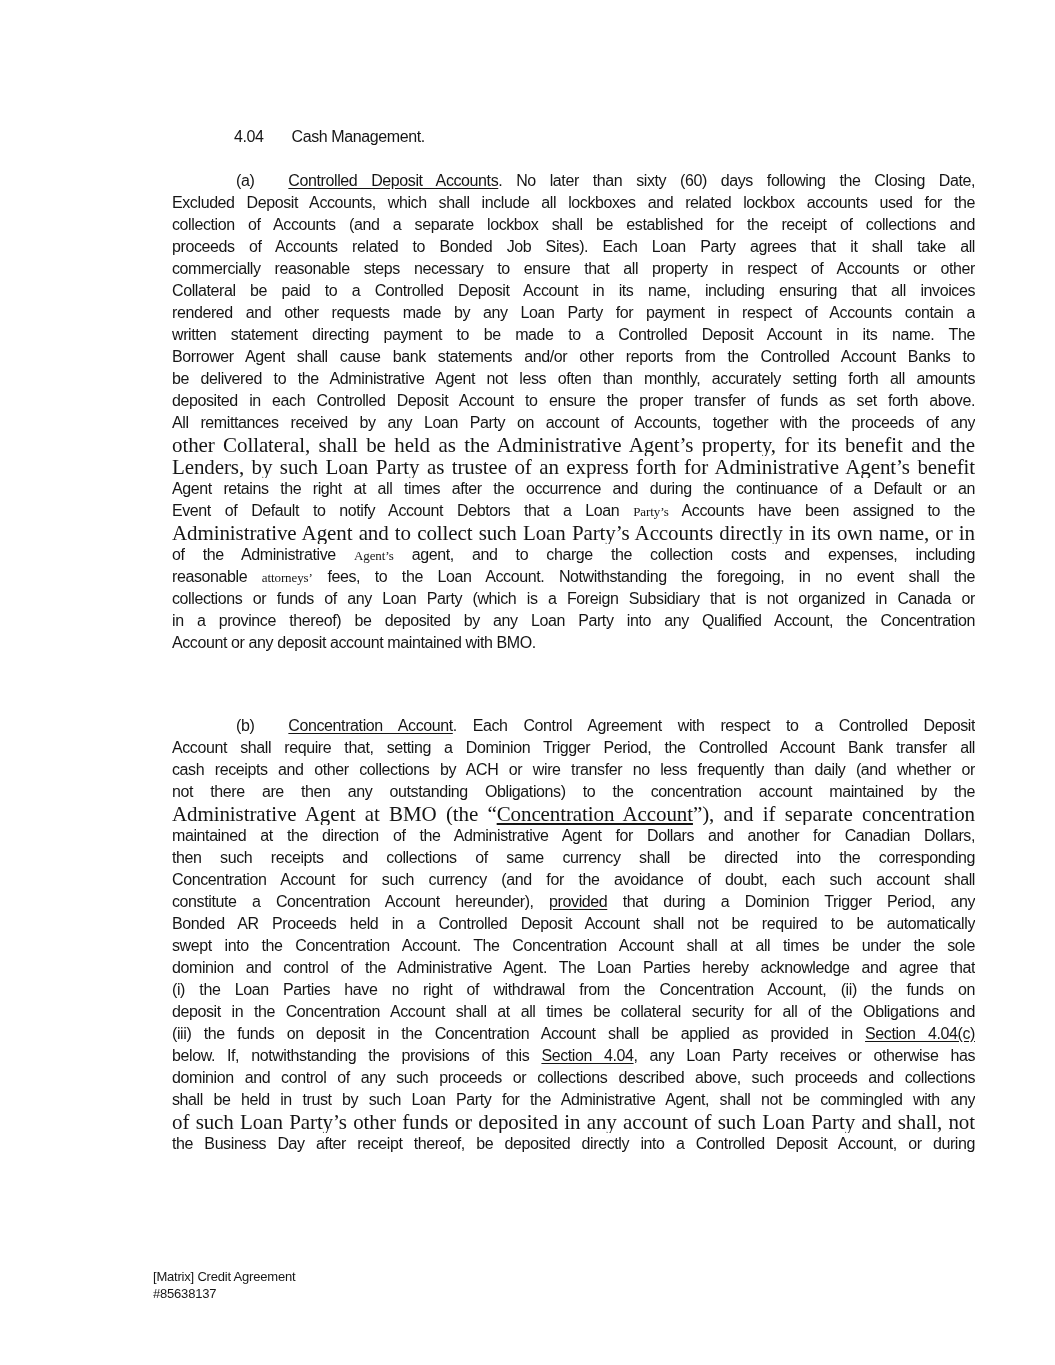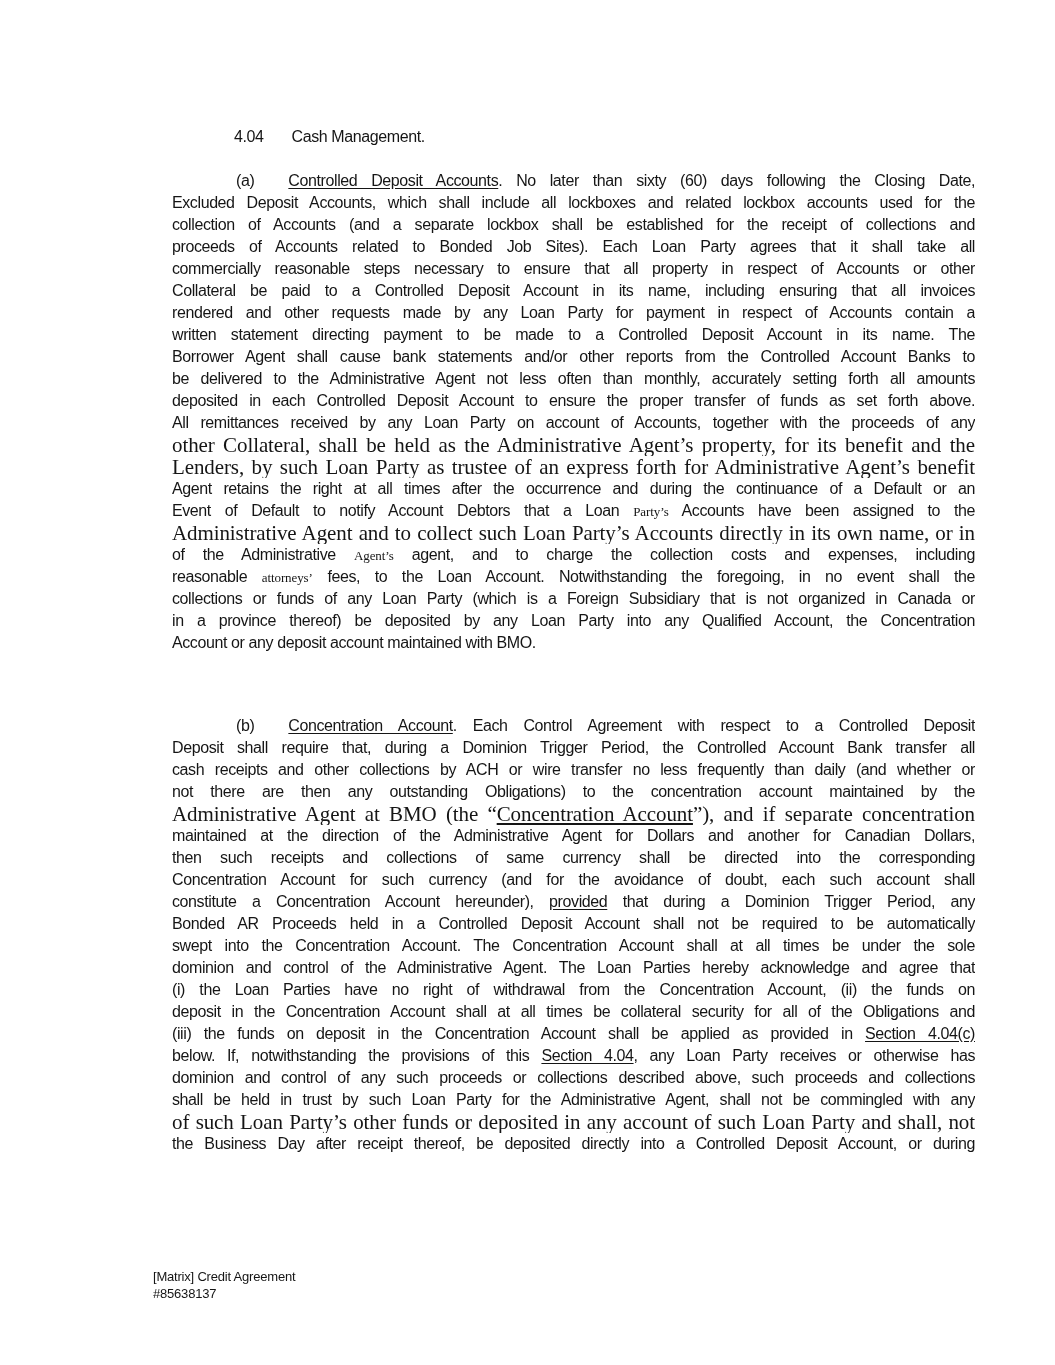--- a/index.html
+++ b/index.html
@@ -61,21 +61,21 @@
       <div class="line serif"><span>Administrative Agent and to collect such Loan Party’s Accounts directly in its own name, or in the name</span></div>
       <div class="line"><span>of the Administrative </span><span class="serif-seg">Agent’s</span><span> agent, and to charge the collection costs and expenses, including</span></div>
       <div class="line"><span>reasonable </span><span class="serif-seg">attorneys’</span><span> fees, to the Loan Account.  Notwithstanding the foregoing, in no event shall the</span></div>
       <div class="line"><span>collections or funds of any Loan Party (which is a Foreign Subsidiary that is not organized in Canada or</span></div>
       <div class="line"><span>in a province thereof) be deposited by any Loan Party into any Qualified Account, the Concentration</span></div>
       <div class="line last"><span>Account or any deposit account maintained with BMO.</span></div>
     </div>
 
   <div class="textblock" id="para-b">
       <div class="line"><span class="sp" style="width: 64px;"></span><span>(b)</span><span class="sp" style="width: 34px;"></span><span class="u">Concentration Account</span><span>. Each Control Agreement with respect to a Controlled Deposit</span></div>
-      <div class="line"><span>Deposit shall require that, during a Dominion Trigger Period, the Controlled Account Bank transfer all</span></div>
+      <div class="line"><span>Account shall require that, setting a Dominion Trigger Period, the Controlled Account Bank transfer all</span></div>
       <div class="line"><span>cash receipts and other collections by ACH or wire transfer no less frequently than daily (and whether or</span></div>
       <div class="line"><span>not there are then any outstanding Obligations) to the concentration account maintained by the</span></div>
       <div class="line serif"><span>Administrative Agent at BMO (the “</span><span class="u">Concentration Account</span><span>”), and if separate concentration accounts are</span></div>
       <div class="line"><span>maintained at the direction of the Administrative Agent for Dollars and another for Canadian Dollars,</span></div>
       <div class="line"><span>then such receipts and collections of same currency shall be directed into the corresponding</span></div>
       <div class="line"><span>Concentration Account for such currency (and for the avoidance of doubt, each such account shall</span></div>
       <div class="line"><span>constitute a Concentration Account hereunder), </span><span class="u">provided</span><span> that during a Dominion Trigger Period, any</span></div>
       <div class="line"><span>Bonded AR Proceeds held in a Controlled Deposit Account shall not be required to be automatically</span></div>
       <div class="line"><span>swept into the Concentration Account. The Concentration Account shall at all times be under the sole</span></div>
       <div class="line"><span>dominion and control of the Administrative Agent. The Loan Parties hereby acknowledge and agree that</span></div>

